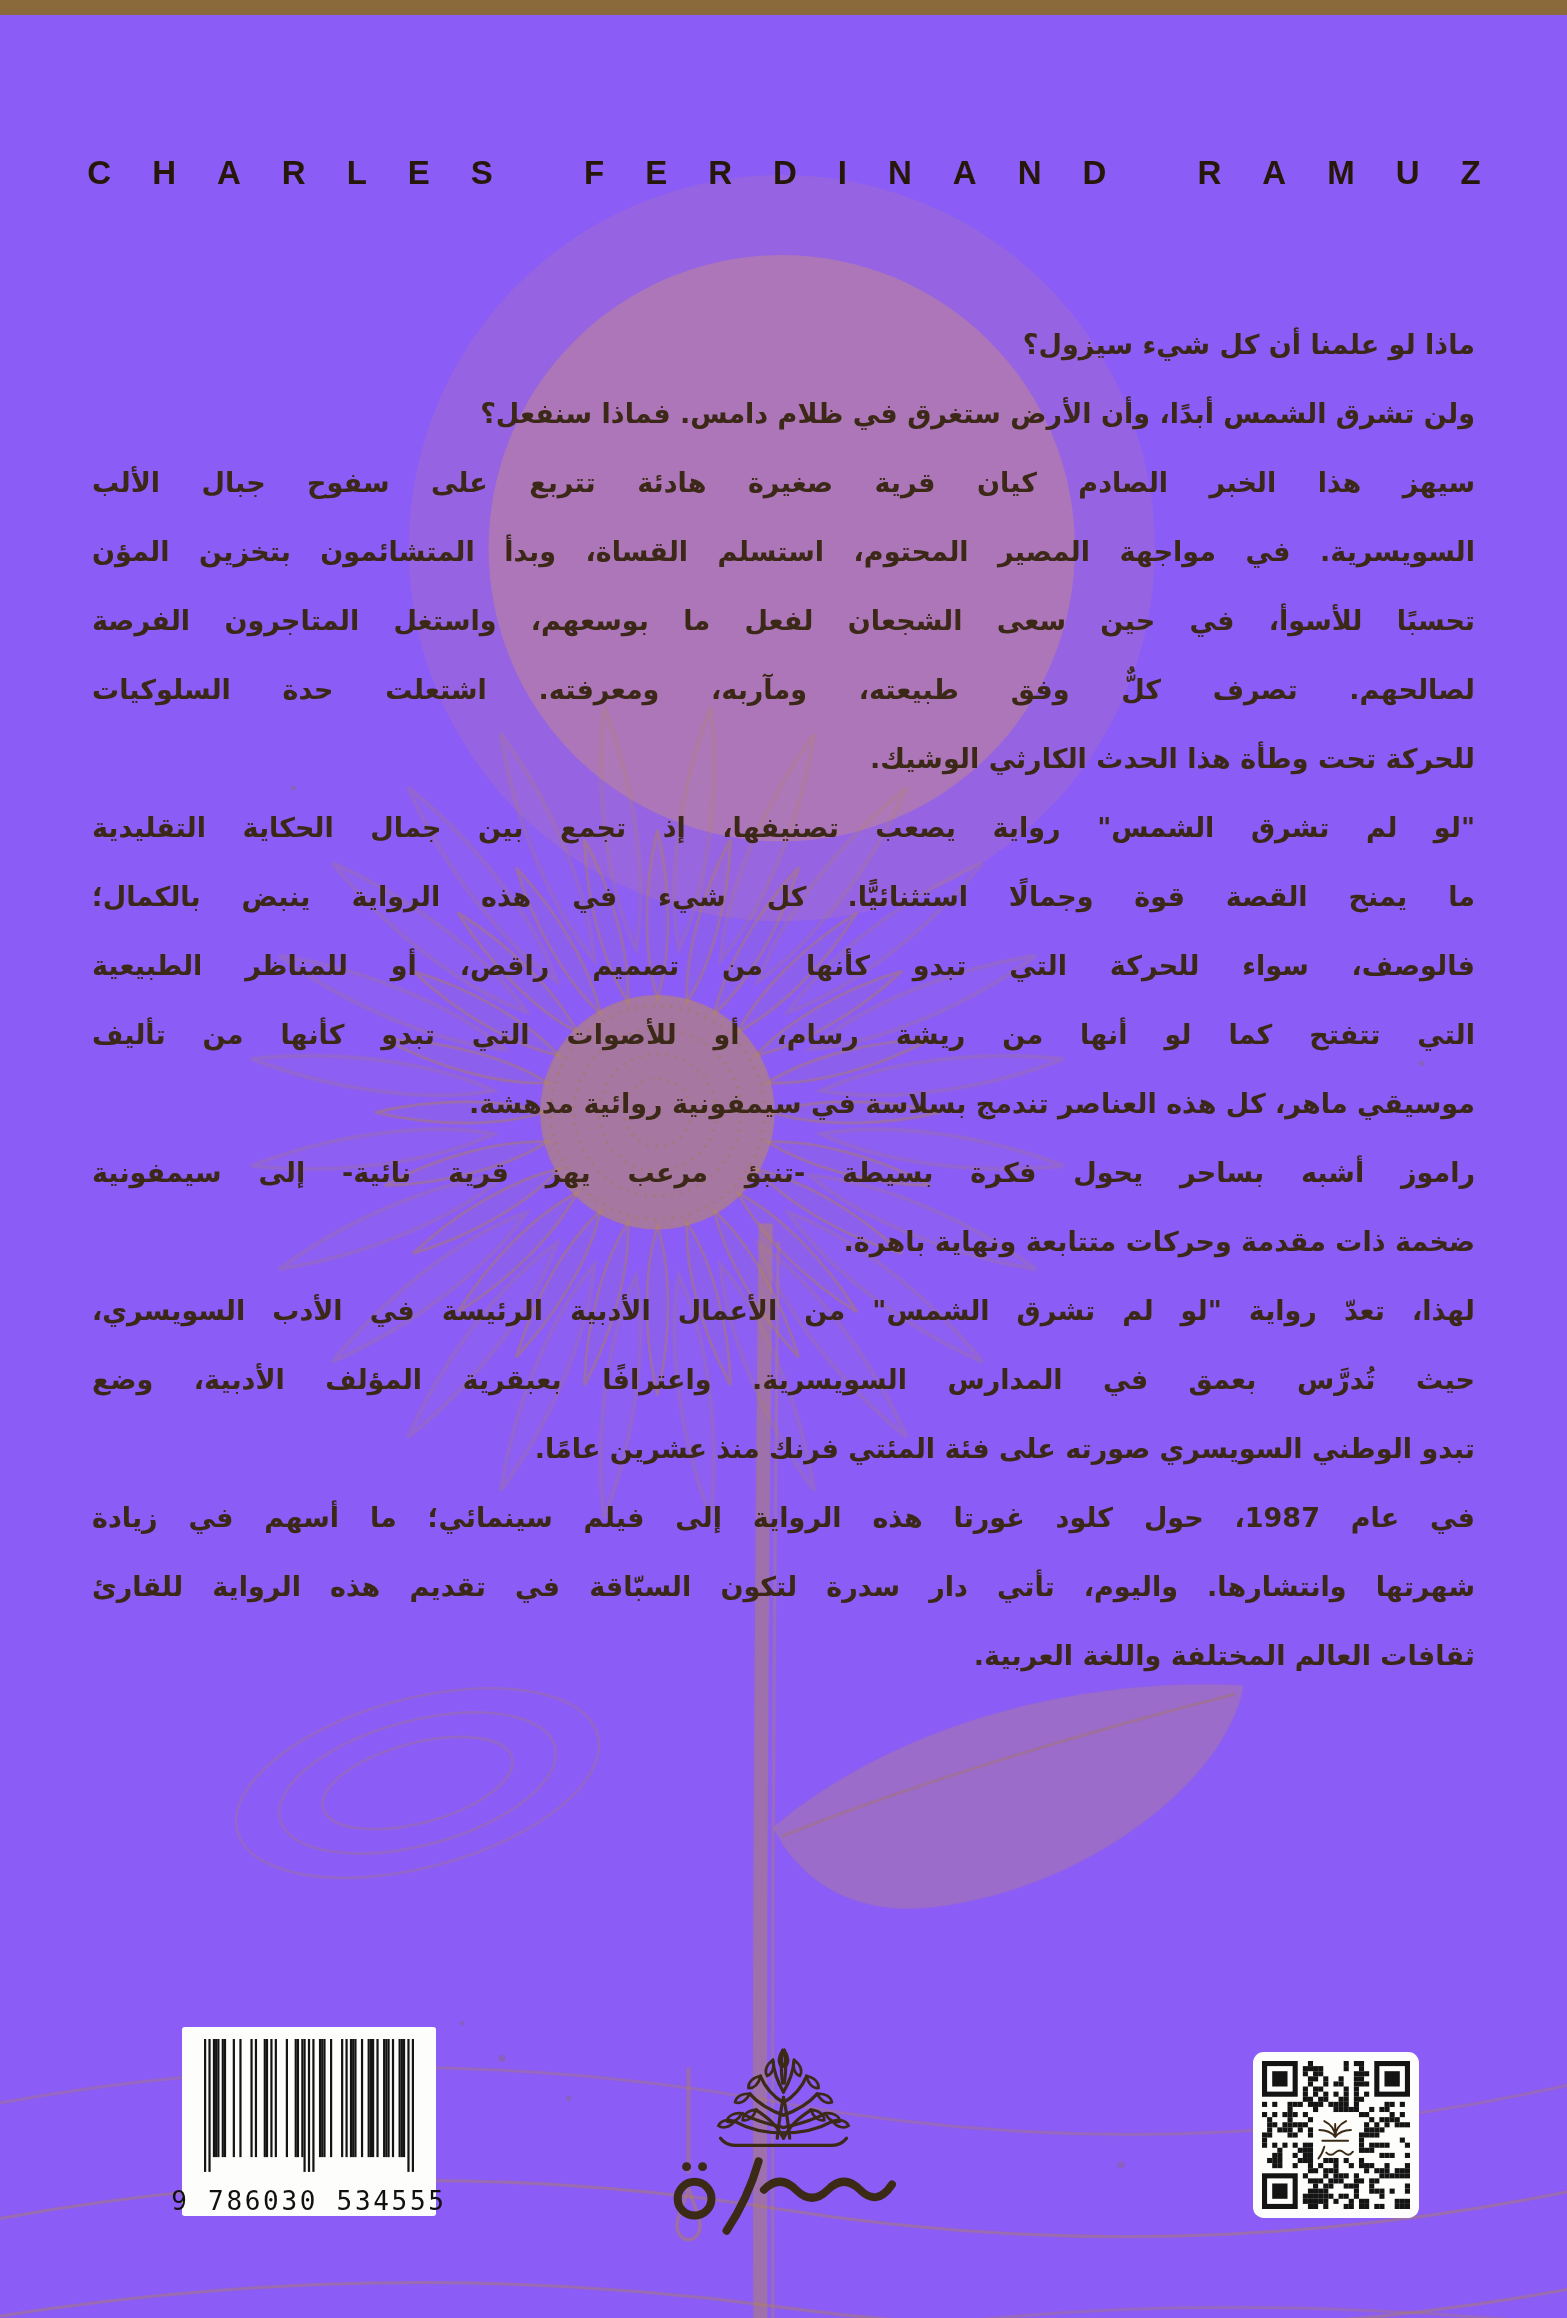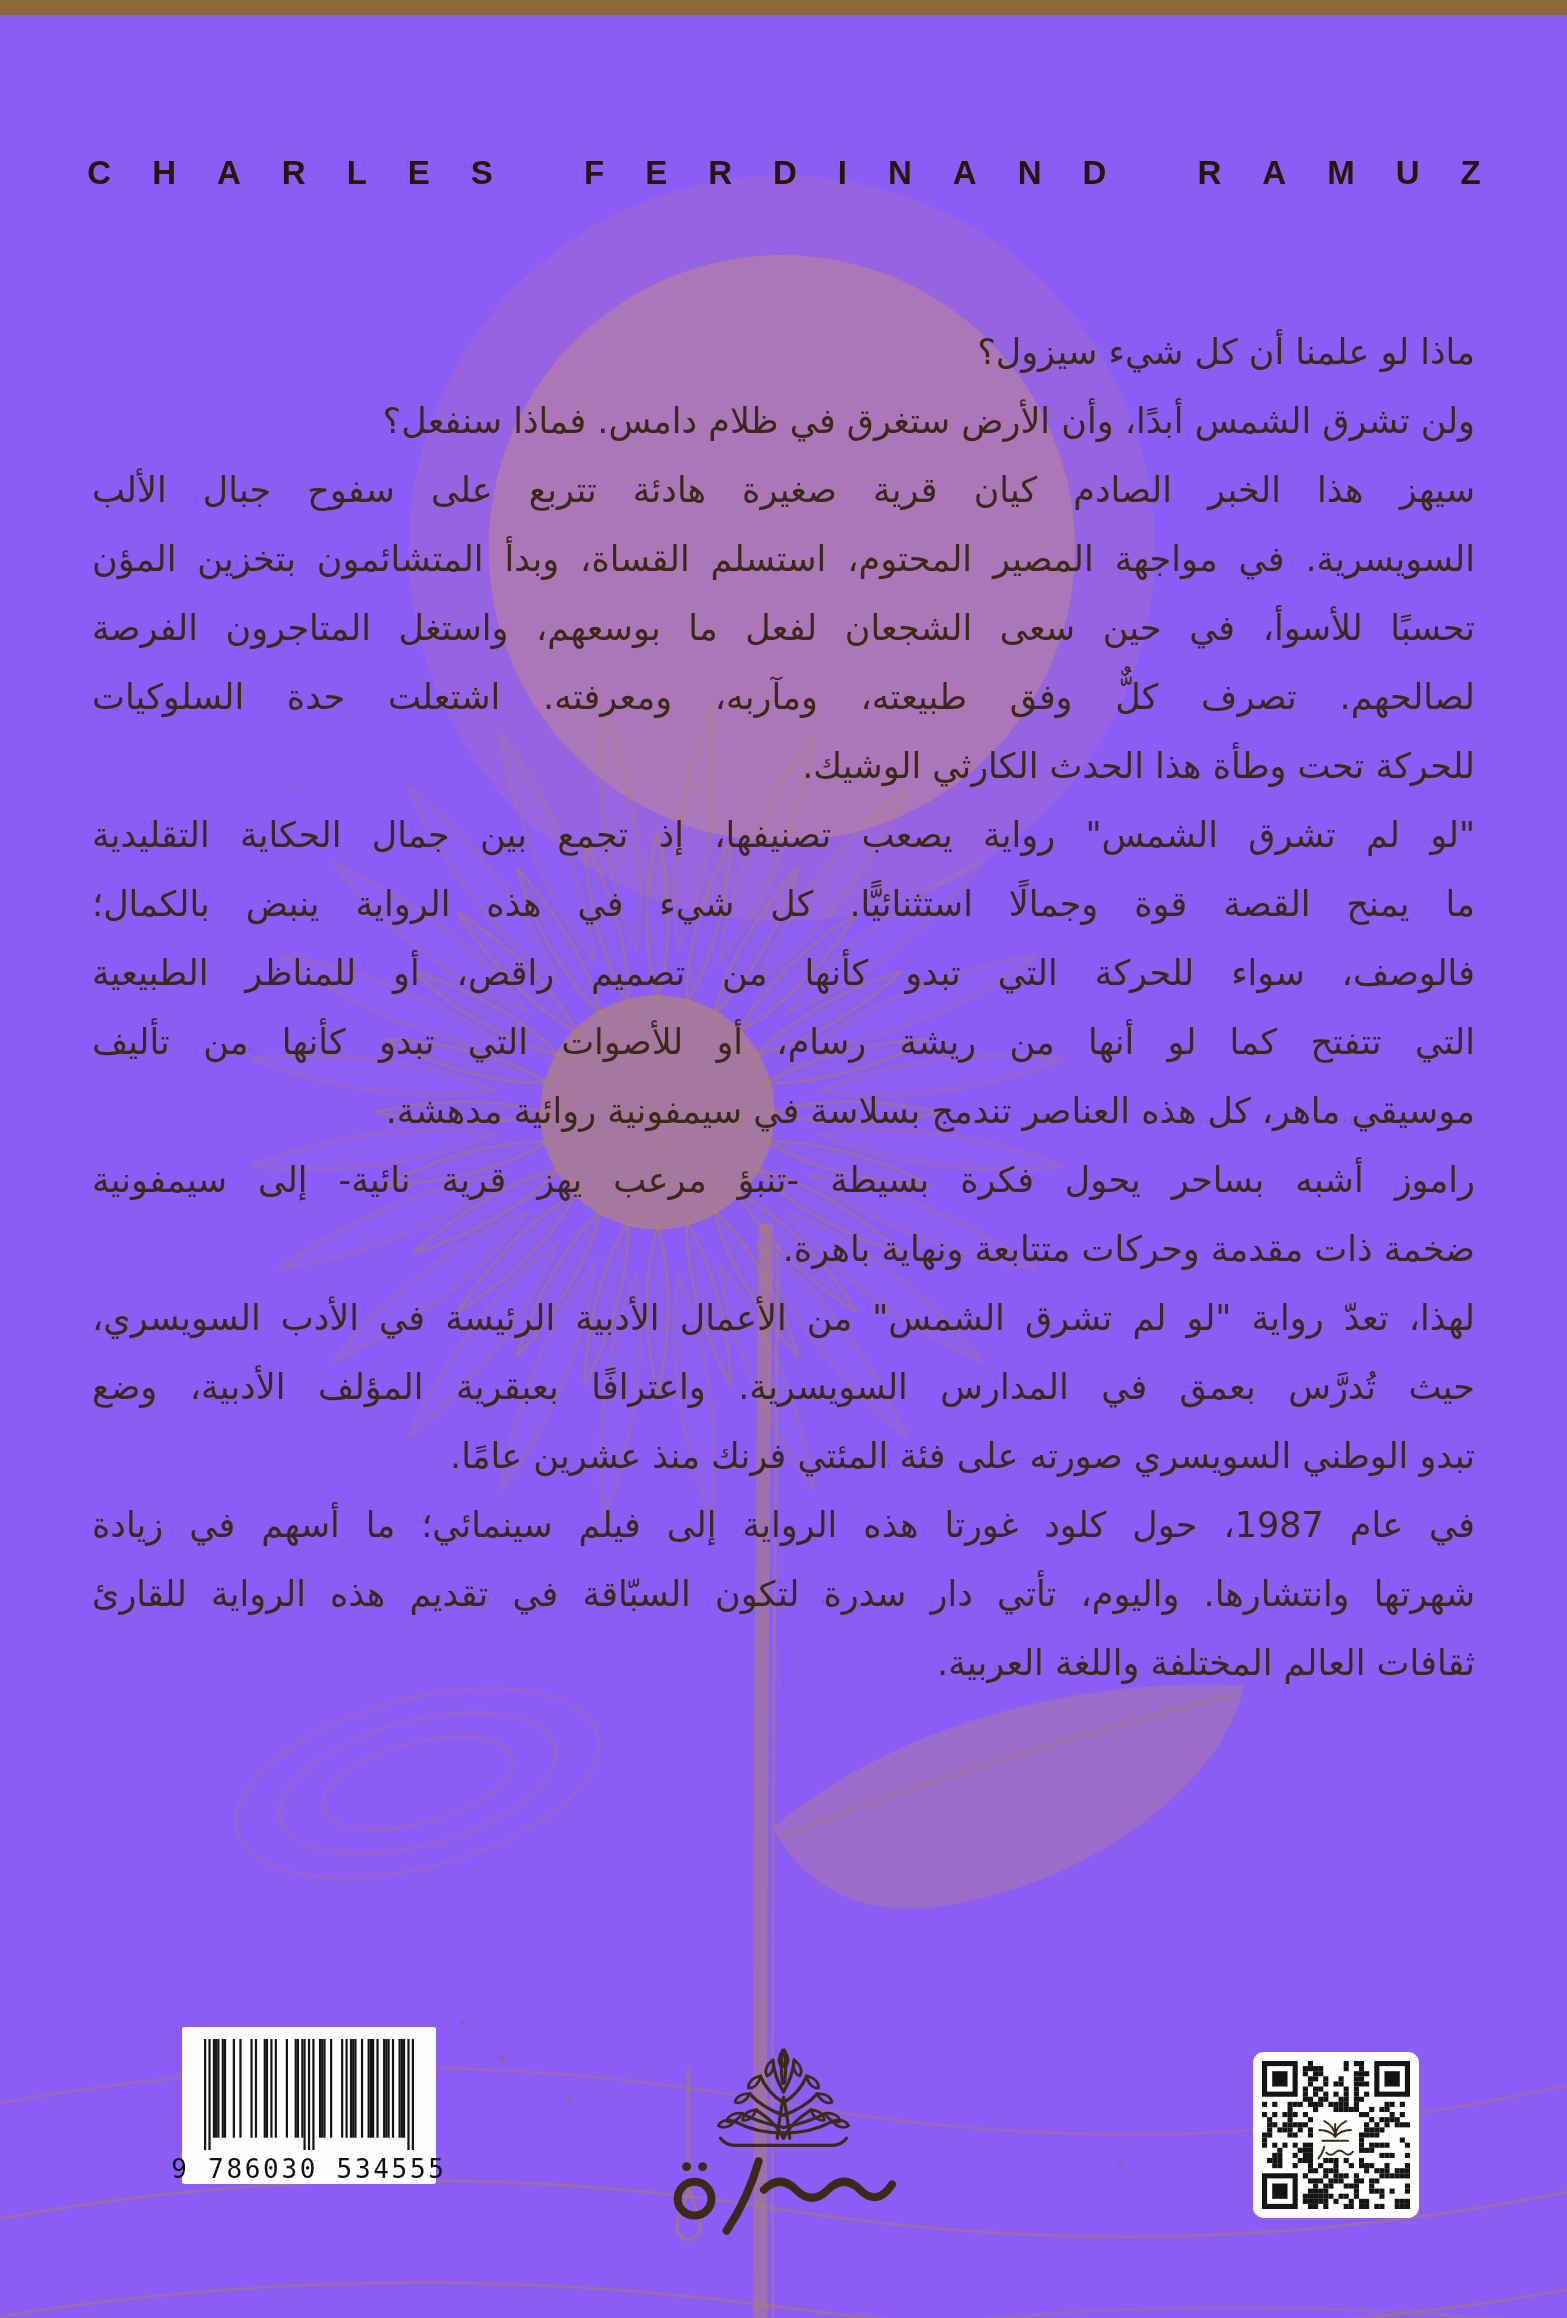--- a/index.html
+++ b/index.html
@@ -2,25 +2,25 @@
 <html style="font-size:14.2px"><head>
 <meta charset="utf-8">
 <style>
   html,body{margin:0;padding:0;background:#8a6a3a;}
   .page{position:relative;width:1568px;height:2319px;margin:15px auto;overflow:hidden;
         background:#8b5cf6;font-family:"DejaVu Sans",sans-serif;}
   .bg-art{position:absolute;left:0;top:0;width:1568px;height:2319px;pointer-events:none;}
   .author{position:absolute;left:0;top:139px;width:100%;text-align:center;
           font-family:"Liberation Sans",sans-serif;font-size:33px;font-weight:600;
           color:#261809;letter-spacing:41px;text-indent:41px;white-space:nowrap;}
-  .blurb{position:absolute;left:92px;top:303px;width:1383px;direction:rtl;
-         color:#3b2817;font-weight:normal;font-size:35px;line-height:69px;}
+  .blurb{position:absolute;left:92px;top:295px;width:1383px;direction:rtl;
+         color:#3b2817;font-weight:bold;font-size:27px;line-height:69px;}
   .blurb .bl{height:69px;text-align:justify;text-align-last:justify;white-space:nowrap;}
   .blurb .bl.end{text-align-last:right;}
-  .barcode-box{position:absolute;left:182px;top:2012px;width:254px;height:157px;
+  .barcode-box{position:absolute;left:182px;top:2012px;width:254px;height:189px;
                background:#fdfdfb;border-radius:2.7px;display:flex;flex-direction:column;
                align-items:center;justify-content:space-between;padding-top:12.4px;box-sizing:border-box;}
   .barcode-box svg{width:210px;height:135px;display:block;}
   .barcode-digits{margin-top:1.8px;font-family:"DejaVu Sans Mono",monospace;font-size:26px;
                   color:#111;letter-spacing:2.7px;white-space:nowrap;}
   .qr-box{position:absolute;left:1253px;top:2037px;width:166px;height:166px;background:#fdfdfb;
           border-radius:10.7px;display:flex;align-items:center;justify-content:center;}
   .qr-box svg{width:148px;height:148px;}
   .logo{position:absolute;left:659px;top:2006px;width:249px;height:222px;}
   .logo svg{position:absolute;left:0;top:0;}

